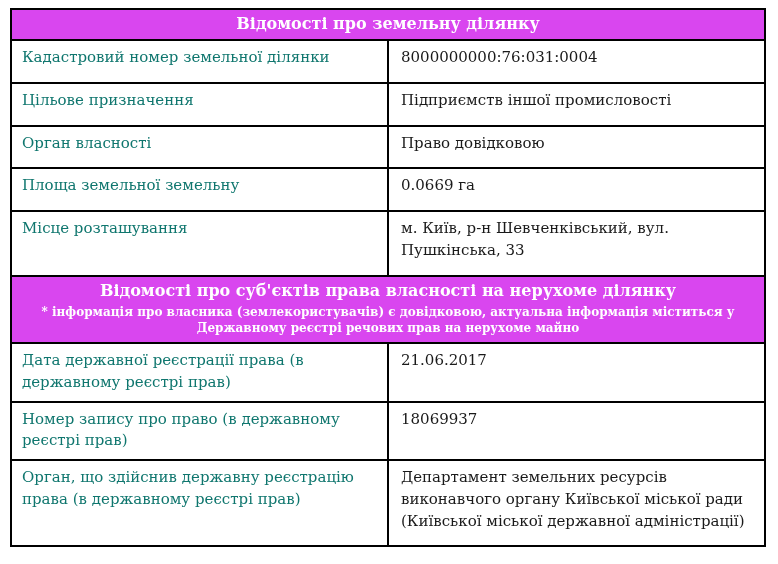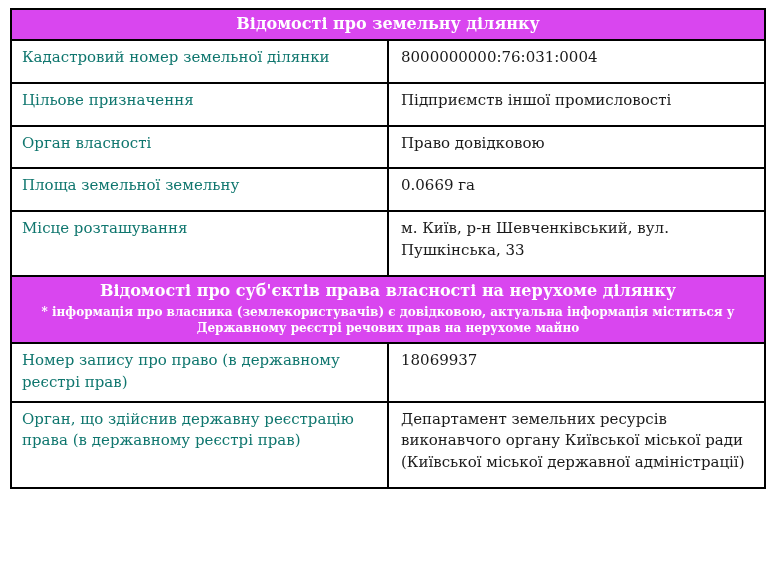--- a/index.html
+++ b/index.html
@@ -91,20 +91,24 @@
         <td class="value-cell">м. Київ, р-н Шевченківський, вул. Пушкінська, 33</td>
       </tr>
 
       <tr>
         <td class="section-header" colspan="2">
           <div class="hdr-title">Відомості про суб'єктів права власності на нерухоме ділянку</div>
           <div class="hdr-sub">* інформація про власника (землекористувачів) є довідковою, актуальна інформація міститься у Державному реєстрі речових прав на нерухоме майно</div>
         </td>
       </tr>
       <tr>
+        <td class="label-cell">Дата державної реєстрації права (в державному реєстрі прав)</td>
+        <td class="value-cell">21.06.2017</td>
+      </tr>
+      <tr>
         <td class="label-cell">Номер запису про право (в державному реєстрі прав)</td>
         <td class="value-cell">18069937</td>
       </tr>
       <tr>
         <td class="label-cell">Орган, що здійснив державну реєстрацію права (в державному реєстрі прав)</td>
         <td class="value-cell">Департамент земельних ресурсів виконавчого органу Київської міської ради (Київської міської державної адміністрації)</td>
       </tr>
 
     </tbody>
   </table>

